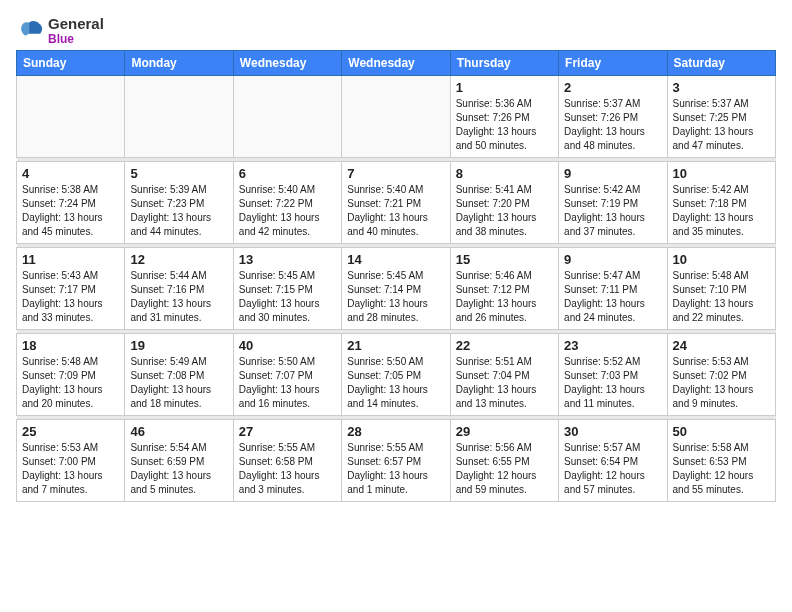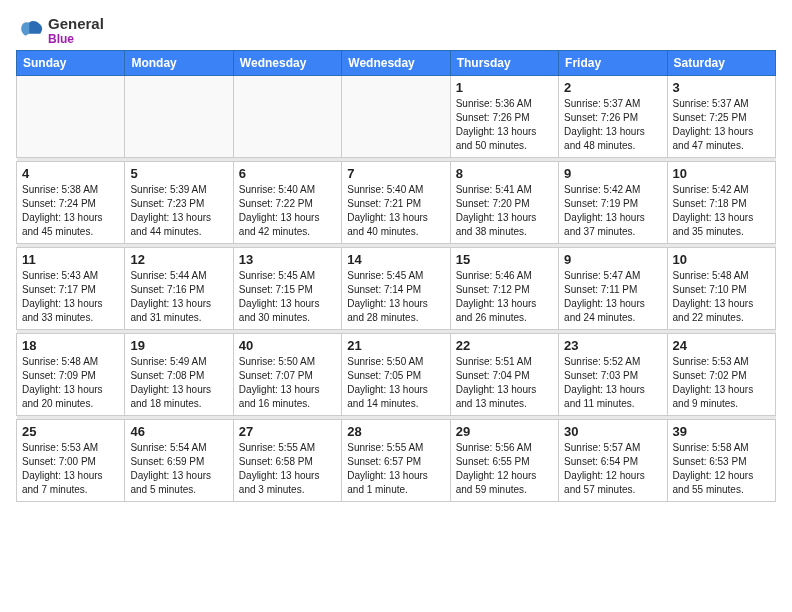--- a/index.html
+++ b/index.html
@@ -264,18 +264,18 @@
         </td>
         <td>
           <div class="day-num">29</div>
           <div class="day-info">Sunrise: 5:56 AM<br>Sunset: 6:55 PM<br>Daylight: 12 hours<br>and 59 minutes.</div>
         </td>
         <td>
           <div class="day-num">30</div>
           <div class="day-info">Sunrise: 5:57 AM<br>Sunset: 6:54 PM<br>Daylight: 12 hours<br>and 57 minutes.</div>
         </td>
         <td>
-          <div class="day-num">39</div>
+          <div class="day-num">50</div>
           <div class="day-info">Sunrise: 5:58 AM<br>Sunset: 6:53 PM<br>Daylight: 12 hours<br>and 55 minutes.</div>
         </td>
       </tr>
     </tbody>
 </table>
 
 </body></html>

